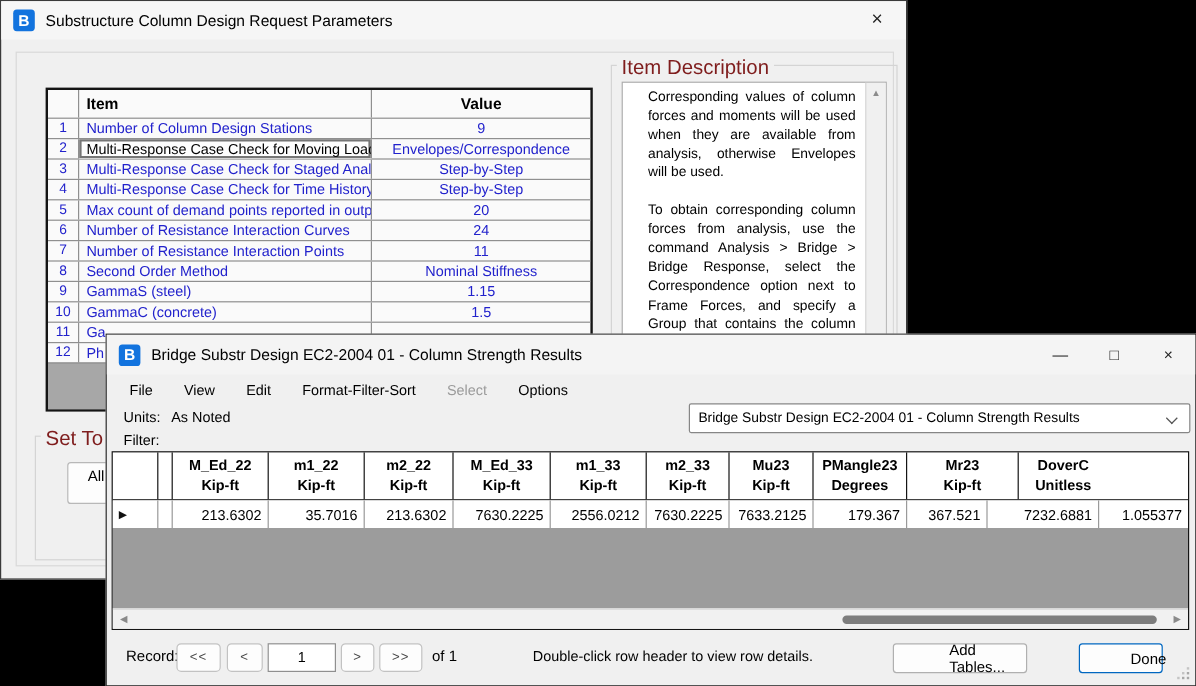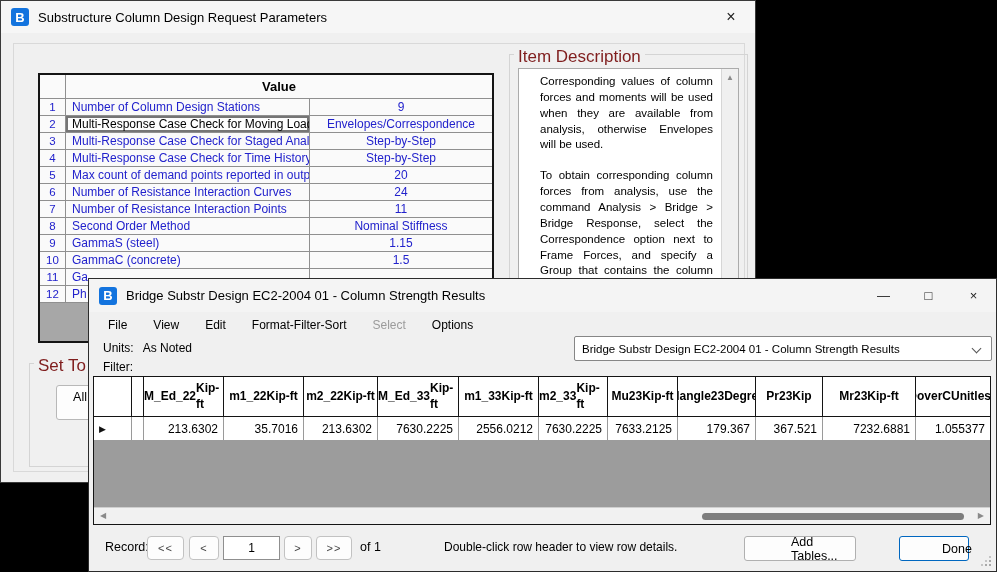--- a/index.html
+++ b/index.html
@@ -55,21 +55,21 @@
   .menu-item.disabled { color:#9b9b9b; }
   .lbl-line { position:absolute; font-size:12px; white-space:nowrap; }
   #units-line { left:14px; top:62px; }
   #filter-line { left:14px; top:81px; }
   #units-line .val { margin-left:9px; }
   .dropdown { position:absolute; left:485px; top:57px; width:418px; height:25px; background:#fff; border:1px solid #868686; border-radius:2px; display:flex; align-items:center; padding:0 22px 0 7px; font-size:11.5px; white-space:nowrap; overflow:hidden; }
   .chev { position:absolute; right:11px; top:8px; width:7px; height:7px; border-right:1.5px solid #555; border-bottom:1.5px solid #555; transform:rotate(45deg); }
 
   .grid { position:absolute; left:4px; top:97px; width:898px; height:149px; border:1px solid #141414; background:#fff; display:flex; flex-direction:column; }
   .ghead { display:flex; height:40px; border-bottom:1px solid #141414; flex:0 0 auto; }
-  .gh { border-right:1px solid #141414; display:flex; flex-direction:row; align-items:center; justify-content:center; font-weight:bold; font-size:12px; line-height:1.3; overflow:hidden; }
+  .gh { border-right:1px solid #141414; display:flex; flex-direction:column; align-items:center; justify-content:center; font-weight:bold; font-size:12px; line-height:1.3; overflow:hidden; }
   .gh:last-child { border-right:none; }
   .grow { display:flex; height:23px; flex:0 0 auto; background:#fff; }
   .gc { border-right:1px solid #9a9a9a; font-size:12px; display:flex; align-items:center; justify-content:flex-end; padding-right:5px; white-space:nowrap; overflow:hidden; }
   .gc:last-child { border-right:none; }
   .gsel { width:38px; } .gblank { width:12px; }
   .gc.gsel { justify-content:flex-start; padding-left:5px; font-size:9px; color:#111; }
   .w0{width:80px}.w1{width:80px}.w2{width:74px}.w3{width:81px}.w4{width:80px}.w5{width:69px}
   .w6{width:70px}.w7{width:78px}.w8{width:67px}.w9{width:93px}.w10{width:74px}
   .gfiller { flex:1; background:#9c9c9c; }
   .gscroll { height:17px; background:#f1f1f1; border-top:1px solid #cfcfcf; position:relative; flex:0 0 auto; }
@@ -99,20 +99,21 @@
   <div class="titlebar">
     <div class="bicon">B</div>
     <div class="title">Substructure Column Design Request Parameters</div>
   </div>
   <div id="param-close">×</div>
   <div class="inner-panel"></div>
 
   <div class="ptable">
     <div class="prow phead">
       <span class="pnum"></span>
+      <span class="pitem">Item</span>
       <span class="pval">Value</span>
     </div>
     <div class="prow">
       <span class="pnum">1</span>
       <span class="pitem">Number of Column Design Stations</span>
       <span class="pval">9</span>
     </div>
     <div class="prow">
       <span class="pnum">2</span>
       <span class="pitem focused">Multi-Response Case Check for Moving Load</span>
@@ -249,24 +250,20 @@
         <span>m2_33</span>
         <span>Kip-ft</span>
       </div>
       <div class="gh w6">
         <span>Mu23</span>
         <span>Kip-ft</span>
       </div>
       <div class="gh w7">
         <span>PMangle23</span>
         <span>Degrees</span>
-      </div>
-      <div class="gh w8">
-        <span>Pr23</span>
-        <span>Kip</span>
       </div>
       <div class="gh w9">
         <span>Mr23</span>
         <span>Kip-ft</span>
       </div>
       <div class="gh w10">
         <span>DoverC</span>
         <span>Unitless</span>
       </div>
     </div>

